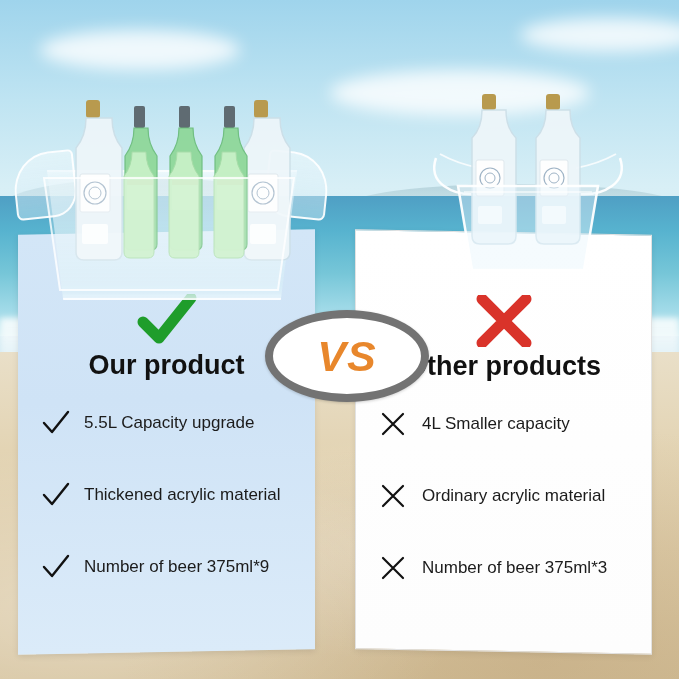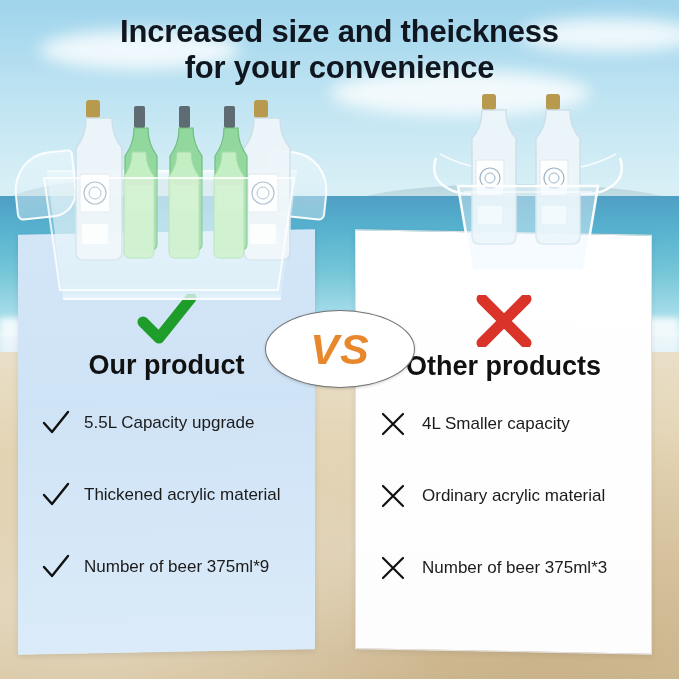--- a/index.html
+++ b/index.html
@@ -166,21 +166,21 @@
 
   
   .vs-badge {
     position: absolute;
     left: 265px;
     top: 310px;
     width: 148px;
     height: 76px;
     border-radius: 50%;
     background: #ffffff;
-    border: 1px solid #737373;
+    border: 8px solid #737373;
     box-shadow: 0 1px 3px rgba(0,0,0,0.18);
     display: flex;
     align-items: center;
     justify-content: center;
     z-index: 20;
   }
   .vs-badge span {
     font-size: 43px;
     font-weight: bold;
     font-style: italic;
@@ -214,24 +214,20 @@
   <div class="bg-cloud" style="left:40px; top:30px; width:200px; height:40px;"></div>
   <div class="bg-cloud" style="left:330px; top:70px; width:260px; height:46px;"></div>
   <div class="bg-cloud" style="left:520px; top:18px; width:180px; height:34px;"></div>
   <div class="bg-hill"></div>
   <div class="bg-hill2"></div>
   <div class="bg-sea"></div>
   <div class="bg-surf"></div>
   <div class="bg-sand"></div>
   <div class="bg-sand-tex"></div>
 
-  <div class="headline">
-    <div>Increased size and theickness</div>
-    <div>for your convenience</div>
-  </div>
 
   <div class="art" style="left:14px; top:92px; width:310px; height:210px;">
 
     <div class="bucket" style="left:22px; top:78px; width:268px; height:126px; border-radius:6px 6px 16px 16px;
                 clip-path: polygon(4% 0, 96% 0, 90% 100%, 10% 100%);"></div>
 
     <div class="handle" style="left:0px; top:60px; width:58px; height:62px; border-radius:60% 8% 40% 10%; transform: rotate(-6deg);"></div>
     <div class="handle" style="left:252px; top:60px; width:58px; height:62px; border-radius:8% 60% 10% 40%; transform: rotate(6deg);"></div>
 
     <svg width="310" height="210" viewBox="0 0 310 210" style="position:absolute;left:0;top:0;">

